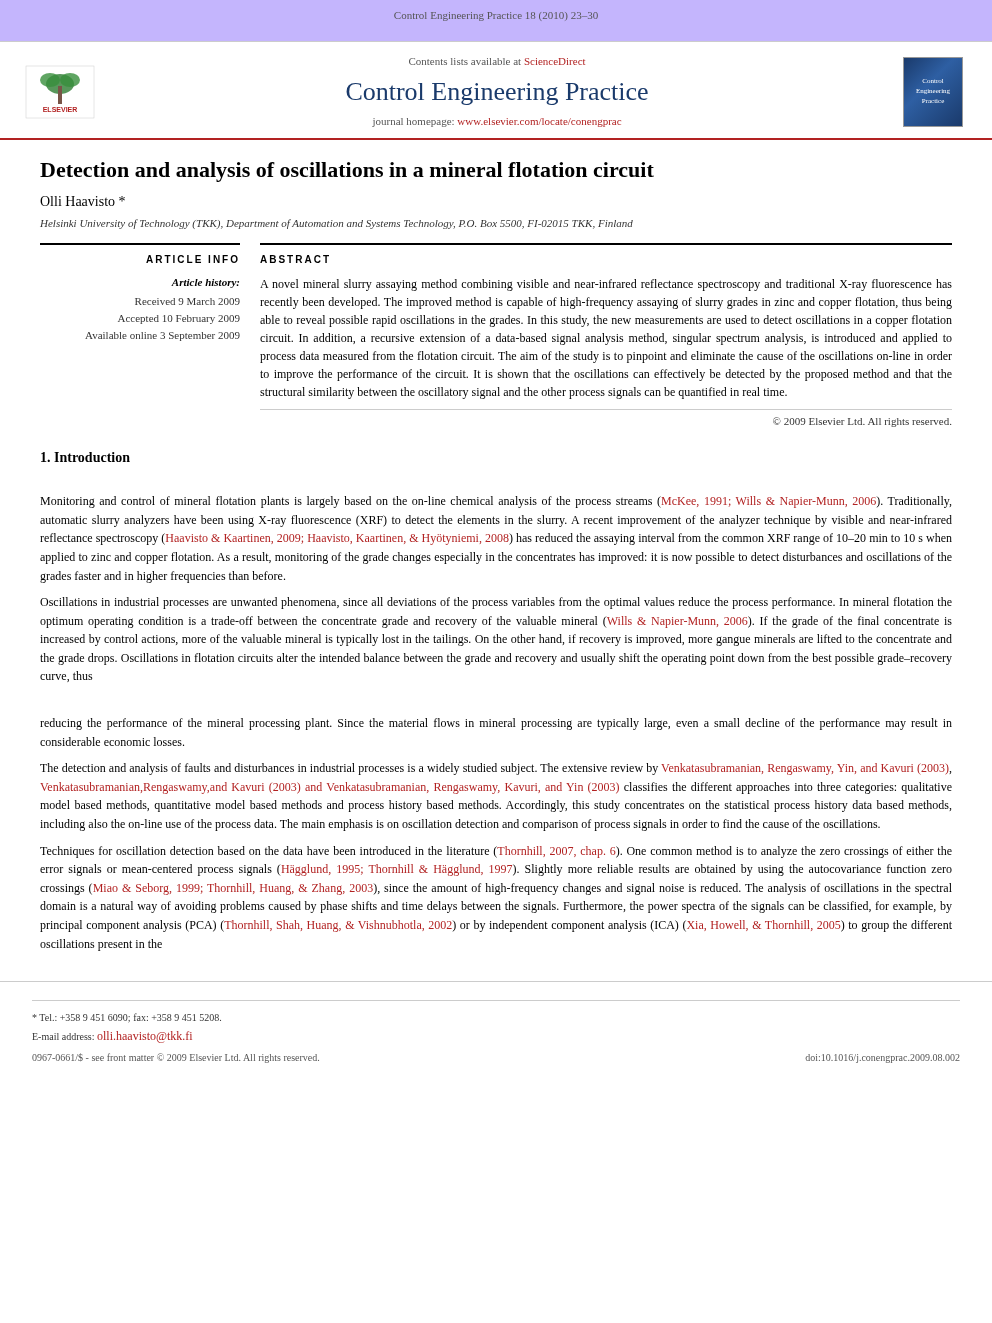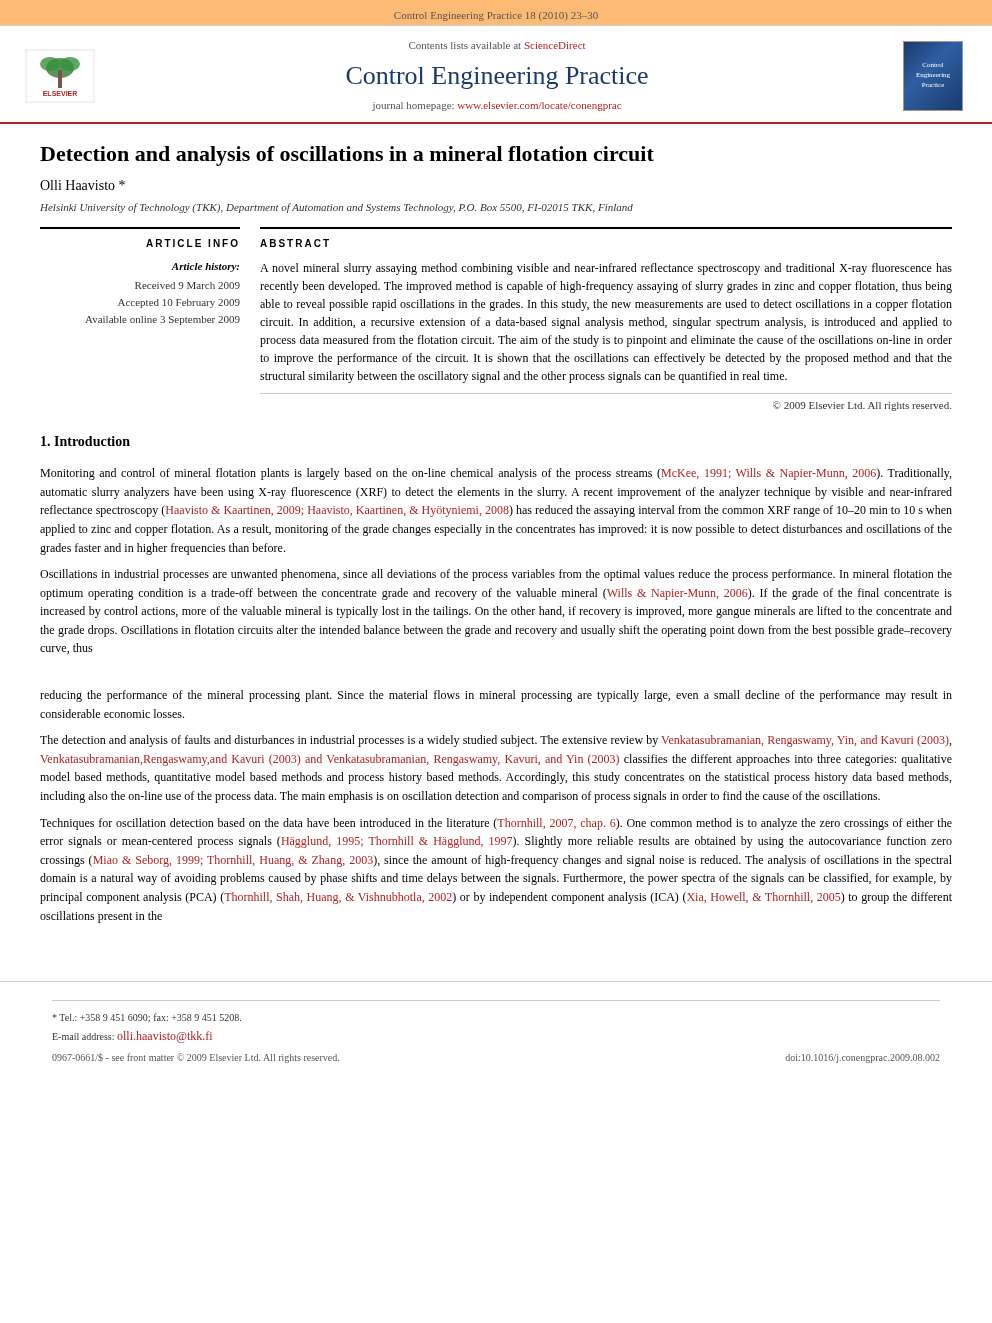--- a/index.html
+++ b/index.html
@@ -8,23 +8,23 @@
       background: #fff;
       color: #000;
       width: 992px;
       min-height: 1323px;
       font-size: 13px;
       line-height: 1.4;
     }
 
     
     .top-bar {
-      background: #fdba74;
+      background: #c4b5fd;
       text-align: center;
-      padding: 8px 0 2px;
+      padding: 8px 0 18px;
       font-size: 11px;
       color: #555;
       border-bottom: 1px solid #ccc;
     }
 
     
     .journal-header {
       display: flex;
       align-items: center;
       justify-content: space-between;
@@ -185,21 +185,21 @@
       border-top: 1px solid #ccc;
     }
 
     
     .body-section {
       margin-top: 18px;
     }
     .section-heading {
       font-size: 14px;
       font-weight: bold;
-      margin-bottom: 13px;
+      margin-bottom: 25px;
       font-family: 'Times New Roman', serif;
     }
 
     .body-two-col {
       display: flex;
       gap: 20px;
       margin-top: 10px;
       flex-direction: column;
     }
     .body-col {
@@ -212,22 +212,22 @@
       margin-bottom: 8px;
     }
     .ref-link {
       color: #b22222;
       text-decoration: none;
       font-size: 12px;
     }
 
     
     .footer {
-      margin-top: 28px;
-      padding: 8px 52px;
+      margin-top: 0;
+      padding: 8px 32px;
       border-top: 1px solid #ccc;
       font-size: 10px;
       color: #333;
     }
     .footer-note {
       margin-bottom: 3px;
     }
     .footer-bottom {
       display: flex;
       justify-content: space-between;

